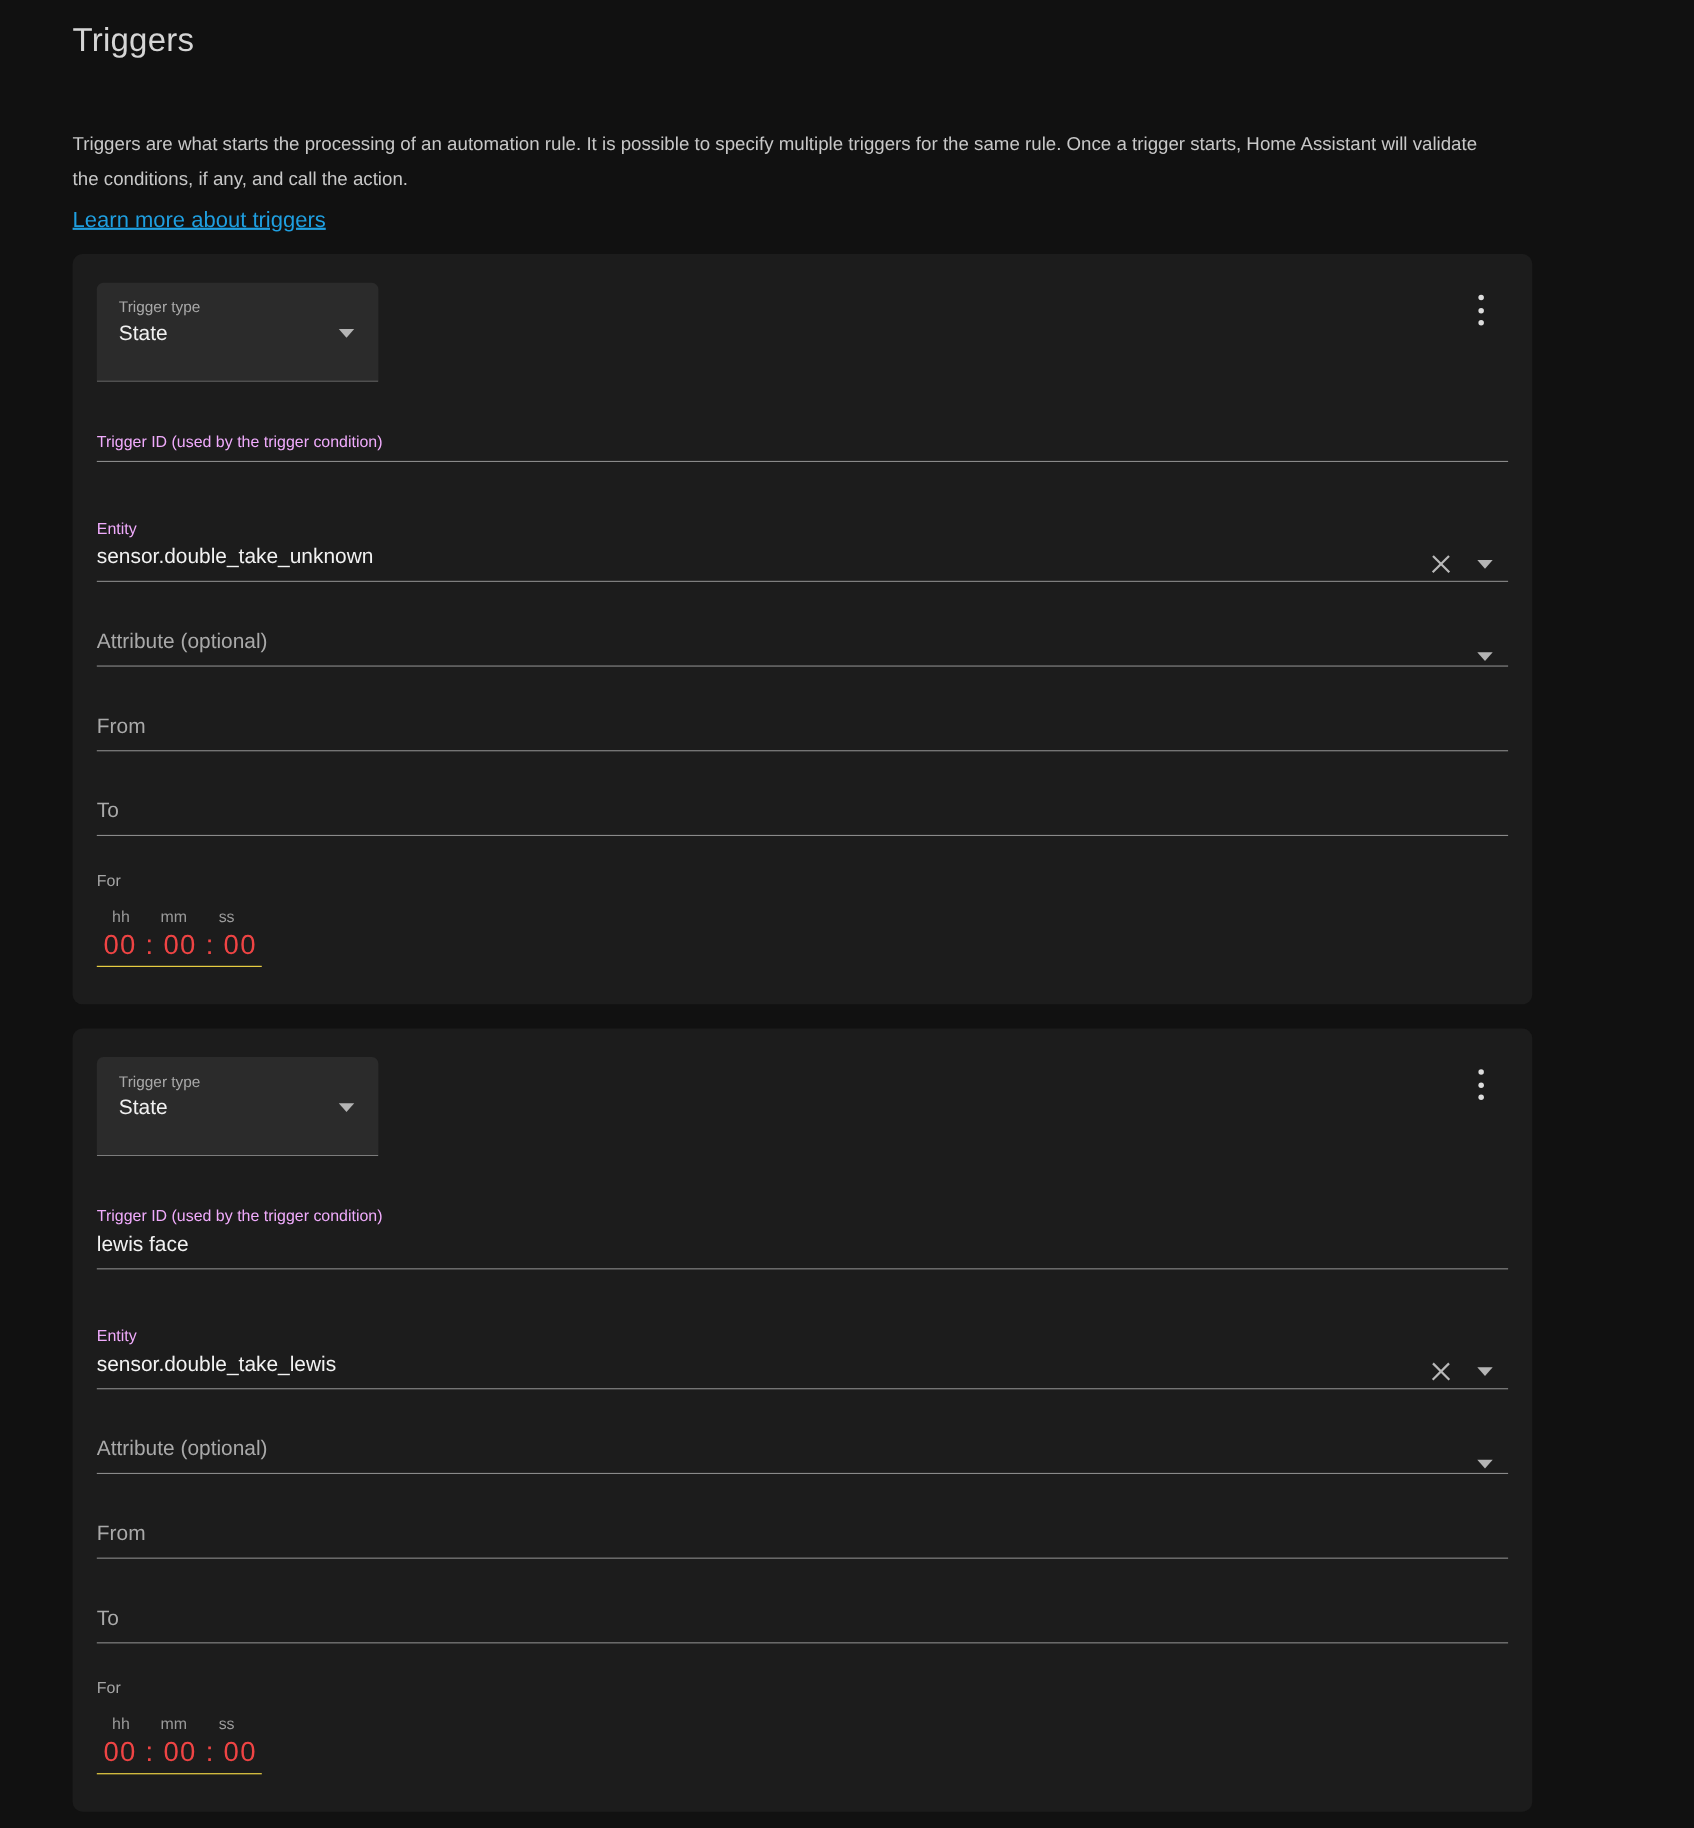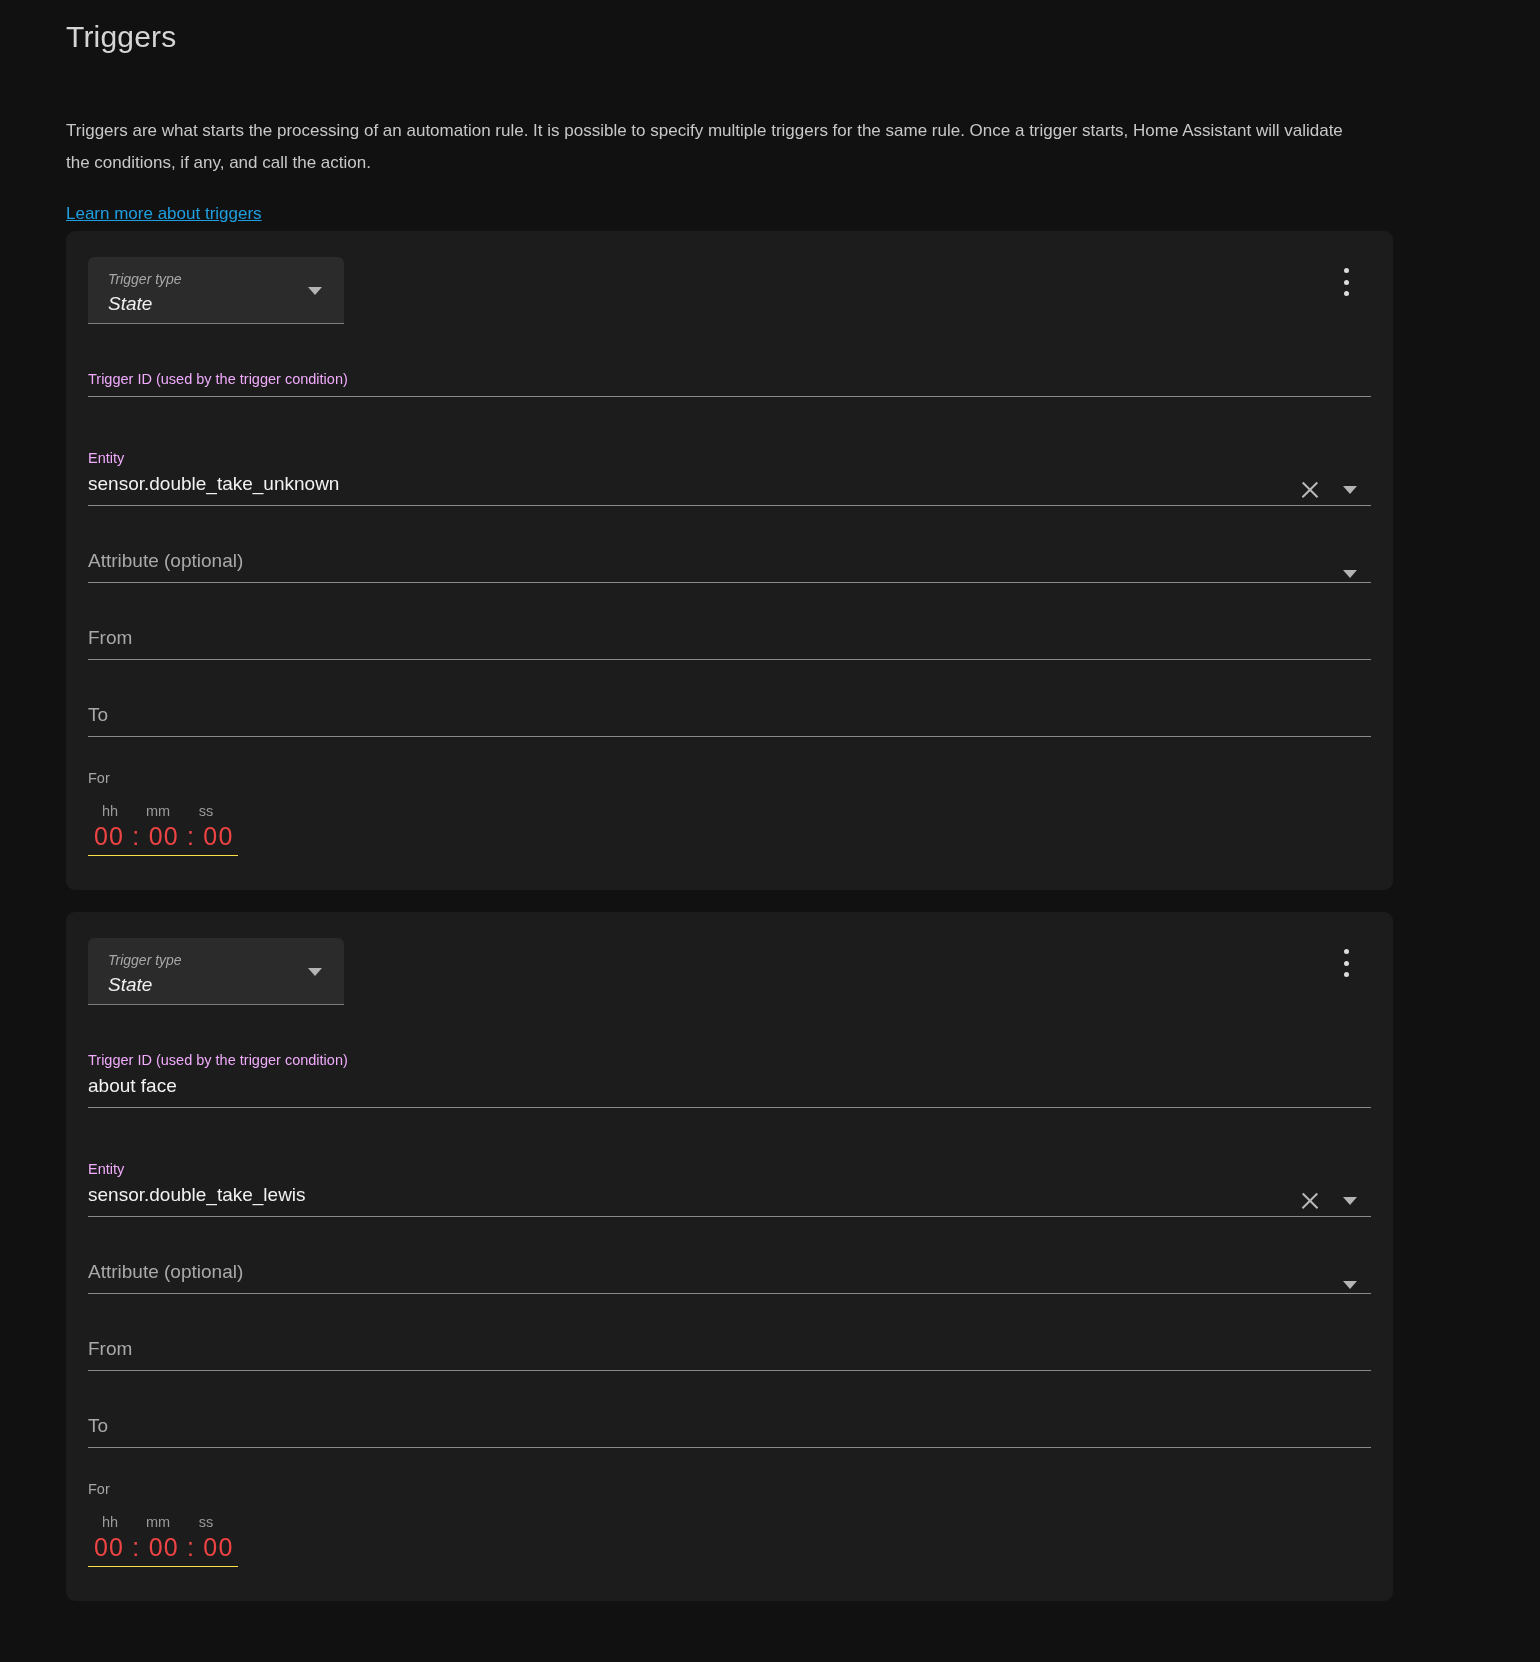--- a/index.html
+++ b/index.html
@@ -26,24 +26,24 @@
     position: absolute;
     left: 66px; top: 115px;
     width: 1300px;
     font-size: 17px;
     line-height: 32px;
     color: #c8c8c8;
     font-weight: 400;
   }
   .intro-link {
     display: inline-block;
-    margin-top: 20px;
+    margin-top: 6px;
     color: #1f9fe0;
     text-decoration: underline;
-    font-size: 17px;
+    font-size: 20px;
     line-height: 30px;
     cursor: pointer;
   }
 
   .cards {
     position: absolute;
     left: 66px; top: 231px;
     width: 1327px;
   }
 
@@ -73,24 +73,23 @@
     background: #dcdcdc;
   }
 
   
   .select-filled {
     margin-left: 22px;
     width: 256px;
     background: #2b2b2b;
     border-radius: 6px 6px 0 0;
     border-bottom: 1px solid #7c7c7c;
-    padding: 13px 16px 5px 20px;
+    padding: 13px 16px 28px 20px;
     position: relative;
     cursor: pointer;
-    font-style: italic;
   }
   .select-filled .sel-label {
     font-size: 14px;
     color: #a8a8a8;
     line-height: 18px;
   }
   .select-filled .sel-value {
     font-size: 19px;
     color: #f0f0f0;
     line-height: 28px;
@@ -275,21 +274,21 @@
       </div>
 
       <div class="select-filled">
         <div class="sel-label">Trigger type</div>
         <div class="sel-value">State</div>
         <div class="caret"></div>
       </div>
 
       <div class="field with-label field-gap-sm">
         <div class="f-label">Trigger ID (used by the trigger condition)</div>
-        <div class="f-value">about face</div>
+        <div class="f-value">lewis face</div>
       </div>
 
       <div class="field with-label field-gap-md">
         <div class="f-label">Entity</div>
         <div class="f-value">sensor.double_take_lewis</div>
         <div class="f-icons">
           <div class="icon-x"></div>
           <div class="icon-caret"></div>
         </div>
       </div>

